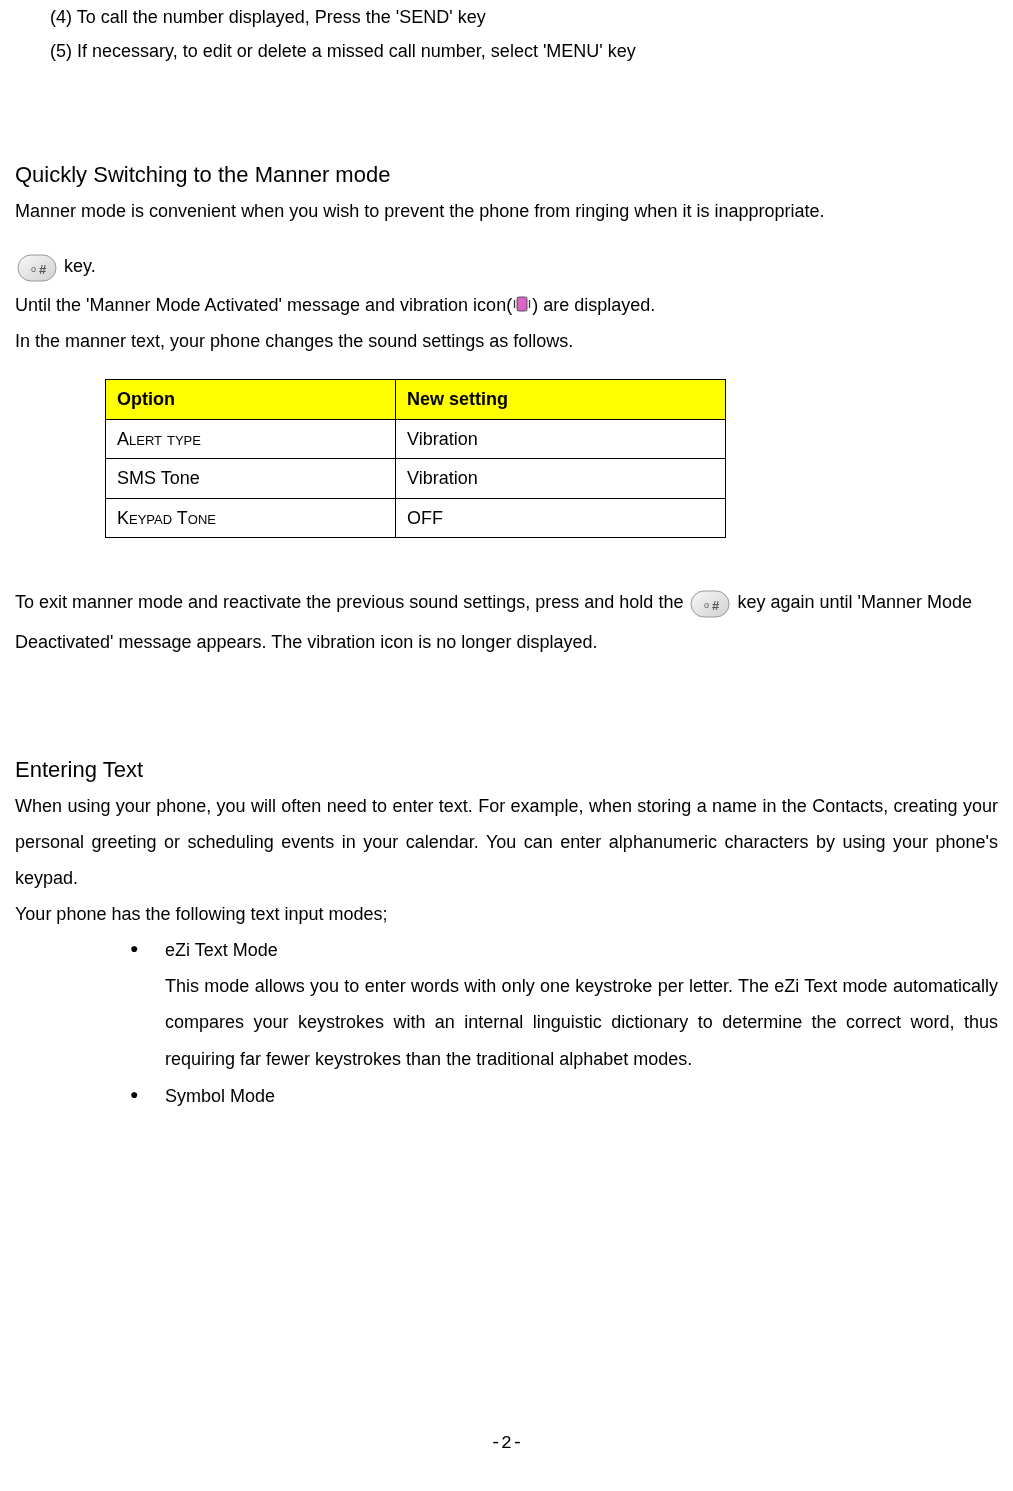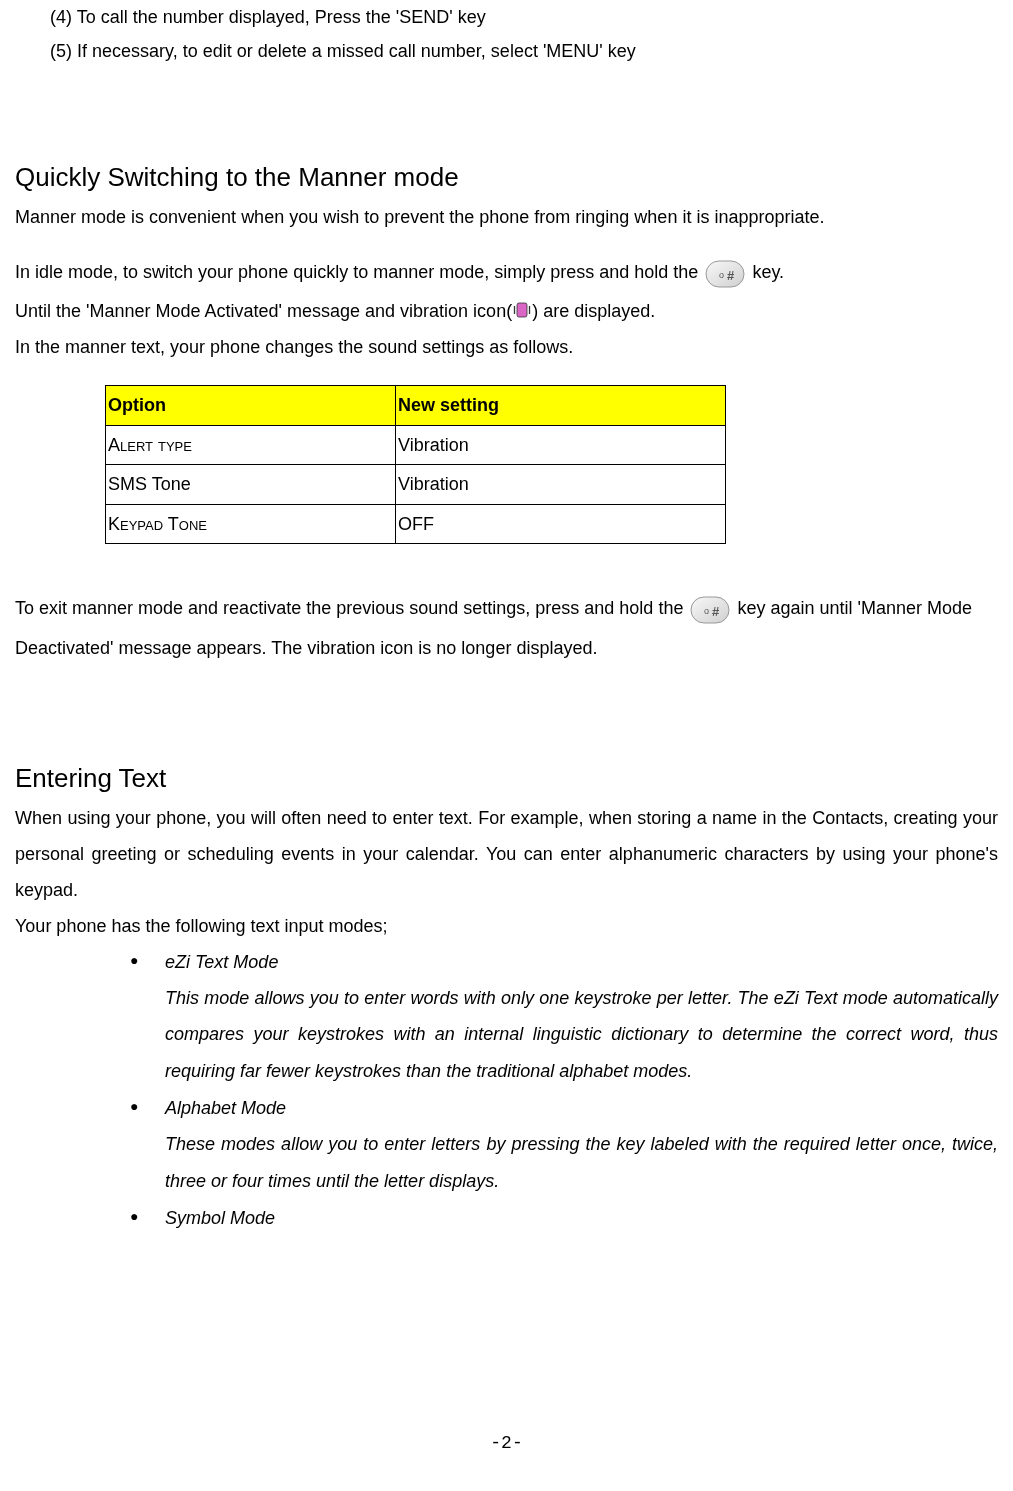--- a/index.html
+++ b/index.html
@@ -15,21 +15,21 @@
       padding: 0 15px;
       font-size: 18px;
       color: #000;
       line-height: 2;
     }
     .numbered-item {
       margin-left: 35px;
       line-height: 1.9;
     }
     .section-heading {
-      font-size: 26px;
+      font-size: 22px;
       font-weight: normal;
       margin-top: 90px;
       margin-bottom: 2px;
       line-height: 1.5;
     }
     .para {
       line-height: 2;
     }
     .key-icon {
       display: inline-block;
@@ -57,21 +57,21 @@
     }
     .settings-table {
       border-collapse: collapse;
       margin-left: 90px;
       margin-top: 20px;
       margin-bottom: 5px;
     }
     .settings-table th,
     .settings-table td {
       border: 1px solid #000;
-      padding: 4px 2px;
+      padding: 4px 11px;
       text-align: left;
       font-size: 18px;
       line-height: 1.7;
     }
     .settings-table th {
       background: #ffff00;
       font-weight: bold;
     }
     .settings-table .col-option {
       width: 290px;
@@ -93,21 +93,20 @@
       text-justify: inter-word;
     }
     .bullet-list {
       list-style: none;
       margin-left: 115px;
     }
     .bullet-list > li {
       position: relative;
       padding-left: 35px;
       line-height: 2;
-      font-style: italic;
     }
     .bullet-list > li::before {
       content: "●";
       position: absolute;
       left: 0;
       font-size: 14px;
       top: 2px;
     }
     .bullet-desc {
       text-align: justify;
@@ -132,21 +131,20 @@
 
 <div class="numbered-item">(4) To call the number displayed, Press the 'SEND' key</div>
 <div class="numbered-item">(5) If necessary, to edit or delete a missed call number, select 'MENU' key</div>
 
 <h2 class="section-heading">Quickly Switching to the Manner mode</h2>
 <div class="para">Manner mode is convenient when you wish to prevent the phone from ringing when it is inappropriate.</div>
 
 <div class="spacer-sm"></div>
 
 <div class="para inline-flow">
-  <span>In idle mode, to switch your phone quickly to manner mode, simply press and hold the </span>
   <span class="key-icon">
     <svg viewBox="0 0 40 32">
       <defs>
         <linearGradient id="kg1" x1="0" y1="0" x2="1" y2="1">
           <stop offset="0" stop-color="#f8f8f8"></stop>
           <stop offset="1" stop-color="#d0d0d0"></stop>
         </linearGradient>
       </defs>
       <rect x="1" y="3" width="38" height="26" rx="13" fill="url(#kg1)" stroke="#999" stroke-width="1"></rect>
       <text x="14" y="20" font-size="9" fill="#555" font-family="Arial">o</text>
@@ -206,21 +204,17 @@
 <h2 class="section-heading">Entering Text</h2>
 <div class="para justified">When using your phone, you will often need to enter text. For example, when storing a name in the Contacts, creating your personal greeting or scheduling events in your calendar. You can enter alphanumeric characters by using your phone's keypad.</div>
 <div class="para">Your phone has the following text input modes;</div>
 
 <ul class="bullet-list">
   <li>
     <div>eZi Text Mode</div>
     <div class="bullet-desc">This mode allows you to enter words with only one keystroke per letter. The eZi Text mode automatically compares your keystrokes with an internal linguistic dictionary to determine the correct word, thus requiring far fewer keystrokes than the traditional alphabet modes.</div>
   </li>
   <li>
-    <div>Alphabet Mode</div>
-    <div class="bullet-desc">These modes allow you to enter letters by pressing the key labeled with the required letter once, twice, three or four times until the letter displays.</div>
-  </li>
-  <li>
     <div>Symbol Mode</div>
   </li>
 </ul>
 
 <div class="page-number">-2-</div>
 
 </body></html>

